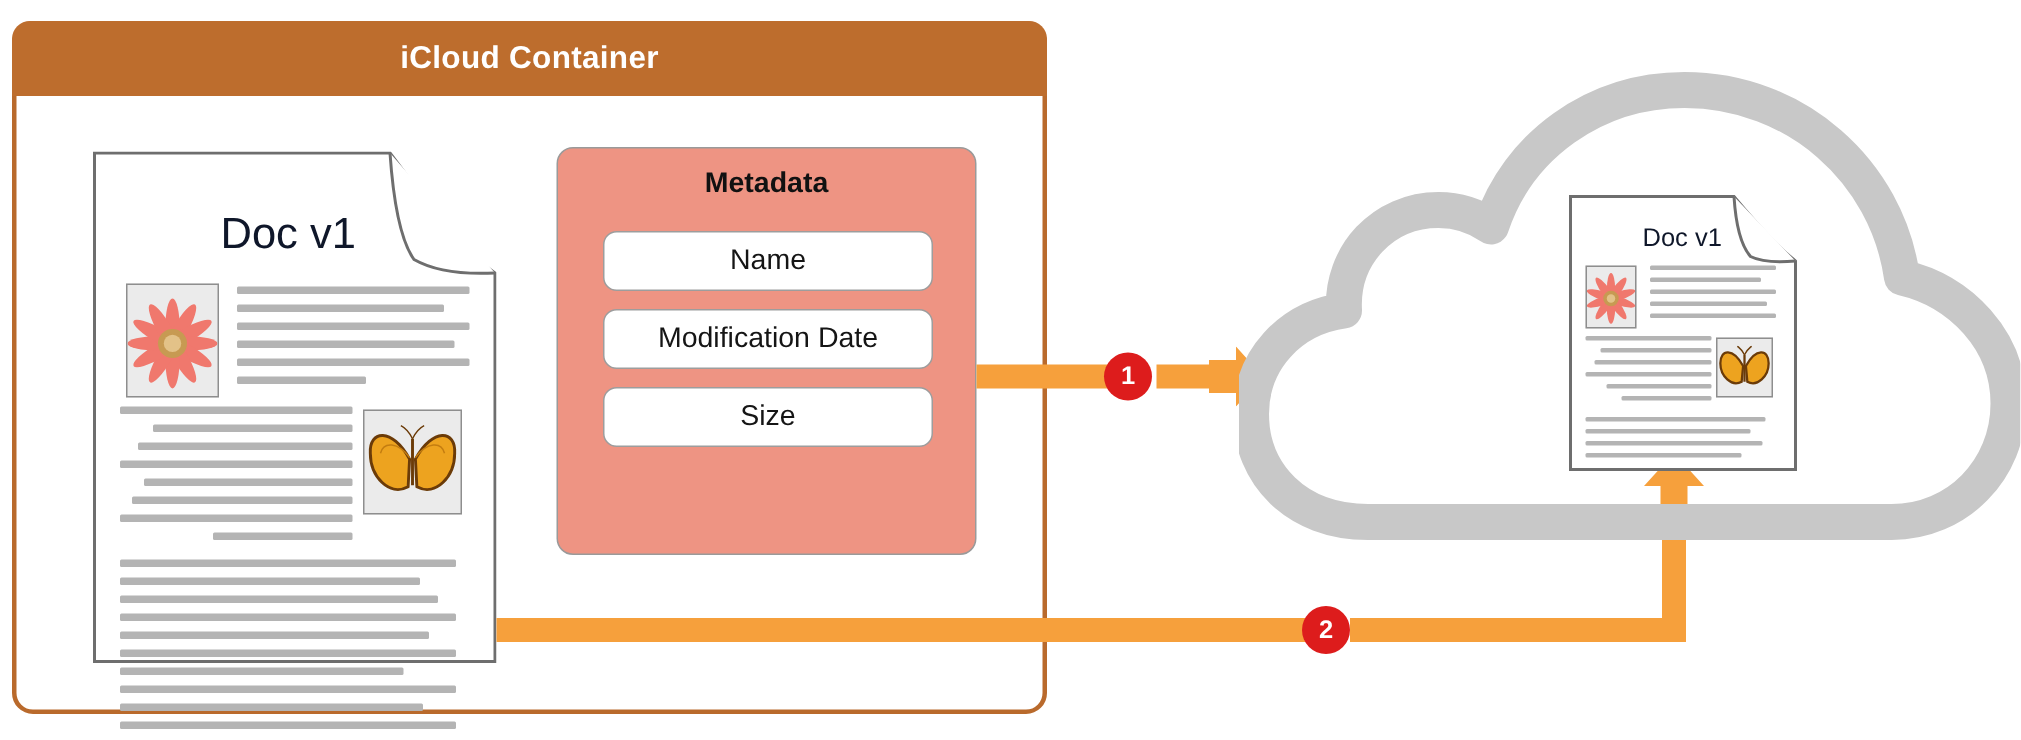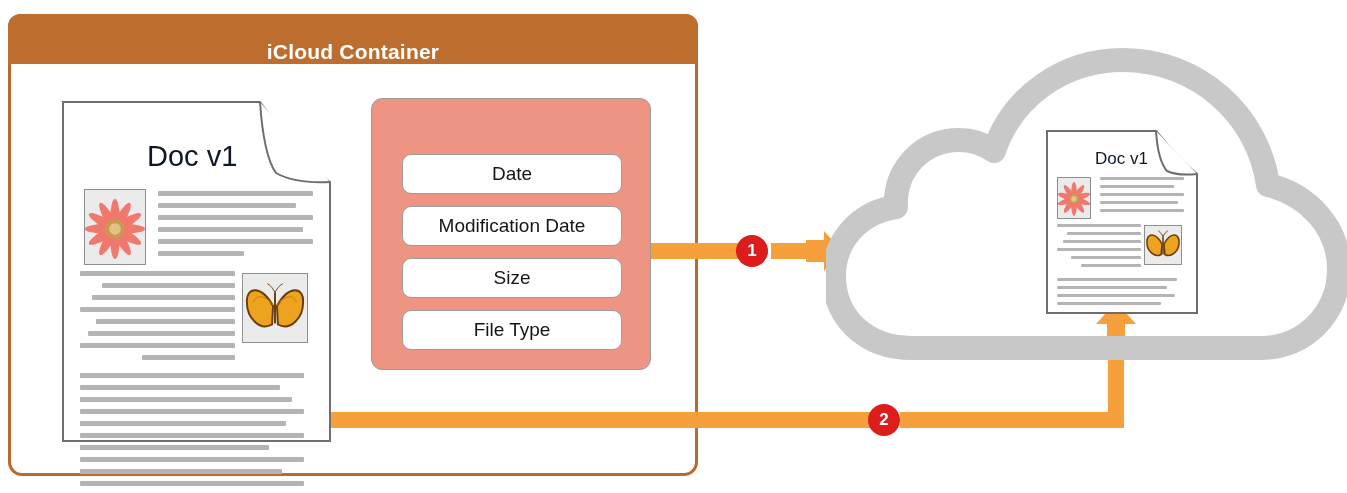--- a/index.html
+++ b/index.html
@@ -13,21 +13,21 @@
 
   
   #icloud-container{
     left:8px;top:14px;width:690px;height:462px;
     border:3px solid #b96a2c;border-radius:14px;
     background:#ffffff;box-sizing:border-box;
   }
   #icloud-header{
     position:absolute;left:-3px;top:-3px;width:690px;height:50px;
     background:#bd6d2d;border-radius:12px 12px 0 0;
-    display:flex;align-items:flex-end;justify-content:center;
+    display:flex;align-items:center;justify-content:center;
     box-sizing:border-box;
   }
   #icloud-header-title{
     color:#ffffff;font-size:21px;font-weight:bold;letter-spacing:.2px;
   }
 
   
   .doc{position:absolute;}
   .doc-paper{position:absolute;left:0;top:0;width:100%;height:100%;}
   .doc-title{
@@ -163,24 +163,24 @@
       <div class="ln" style="left:0;top:60px;width:224px;height:5px;"></div>
       <div class="ln" style="left:0;top:72px;width:189px;height:5px;"></div>
       <div class="ln" style="left:0;top:84px;width:224px;height:5px;"></div>
       <div class="ln" style="left:0;top:96px;width:202px;height:5px;"></div>
       <div class="ln" style="left:0;top:108px;width:224px;height:5px;"></div>
 
     </div>
   </div>
 
   <div class="abs" id="metadata-panel">
-    <div class="meta-item" style="top:55px;">Date</div>
+    <div id="metadata-title">Metadata</div>
+    <div class="meta-item" style="top:55px;">Name</div>
     <div class="meta-item" style="top:159px;">Size</div>
     <div class="meta-item" style="top:107px;">Modification Date</div>
-    <div class="meta-item" style="top:211px;">File Type</div>
   </div>
 
   <div class="flow abs" style="left:651px;top:243px;width:91px;height:16px;"></div>
   <div class="flow abs" style="left:771px;top:243px;width:45px;height:16px;"></div>
   <svg class="abs" style="left:806px;top:231px;width:36px;height:40px;" viewBox="0 0 36 40">
     <path d="M0,9 L18,9 L18,0 L36,20 L18,40 L18,31 L0,31 Z" fill="#f6a03c"></path>
   </svg>
   <div class="badge abs" style="left:736px;top:235px;width:32px;height:32px;">1</div>
 
   <div class="flow abs" style="left:331px;top:412px;width:540px;height:16px;"></div>

